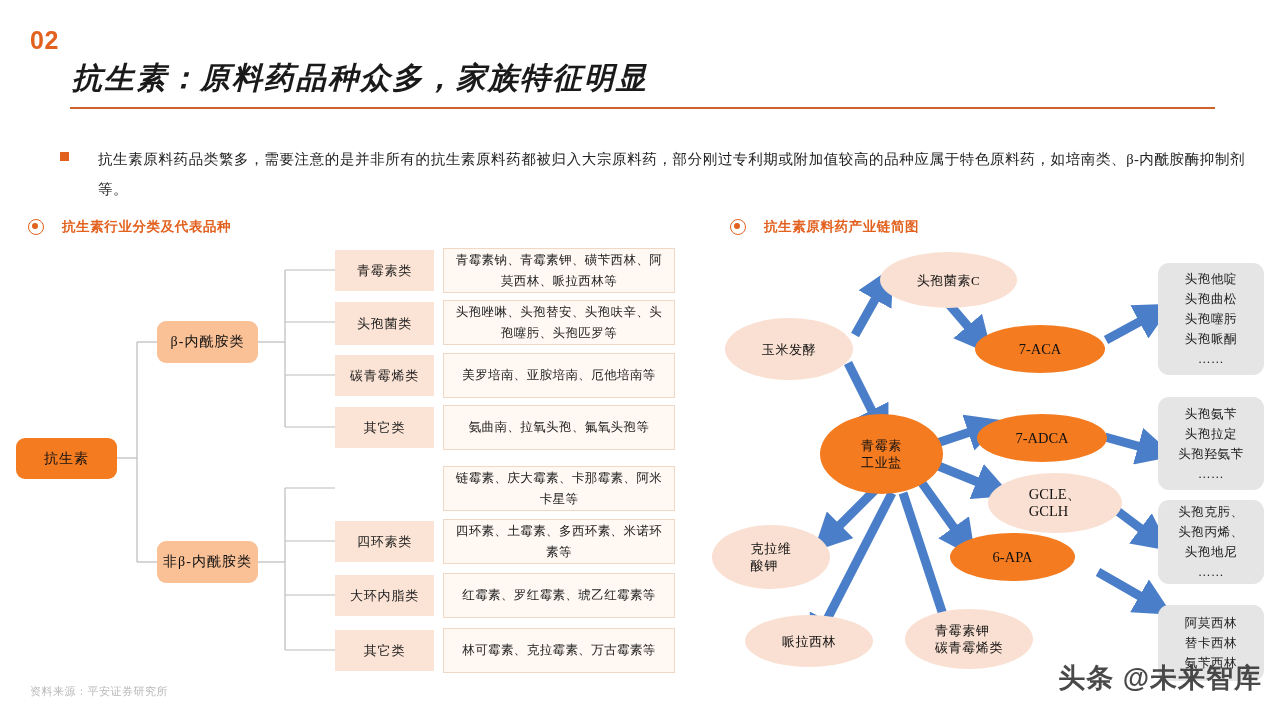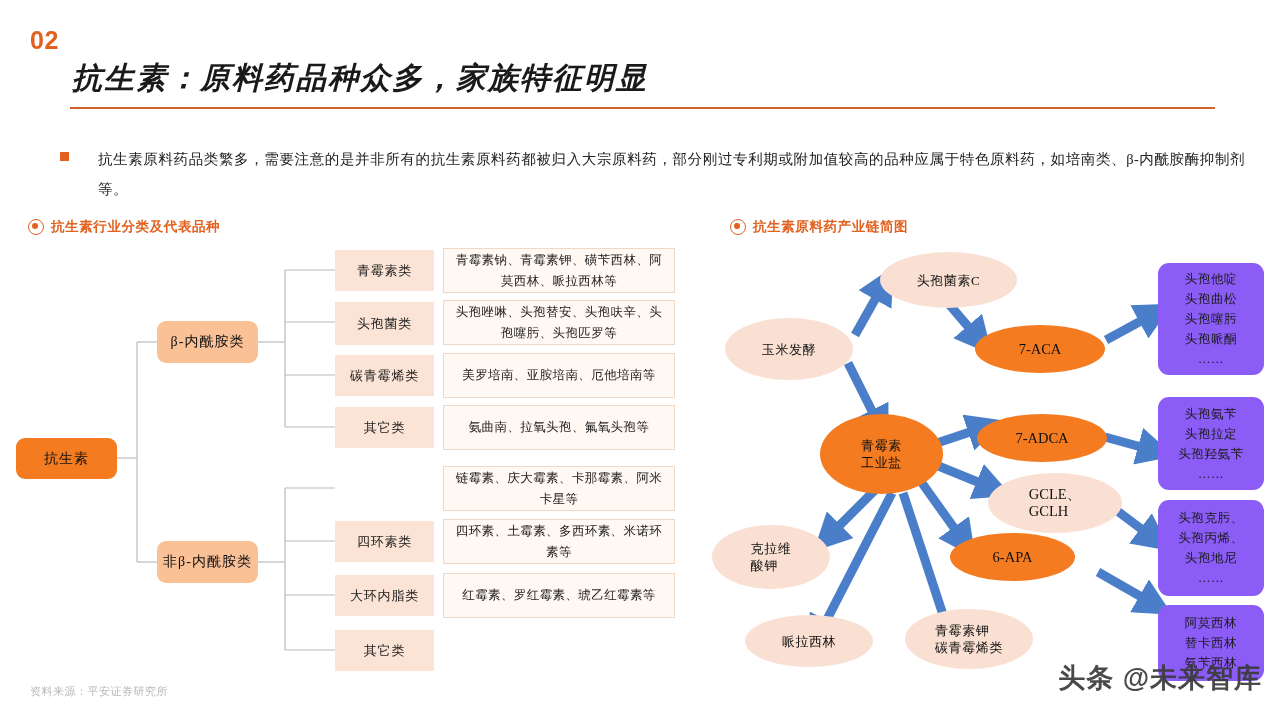--- a/index.html
+++ b/index.html
@@ -31,21 +31,21 @@
   .bullet-wrap{position:absolute;left:60px;top:144px;width:1185px;}
   .bullet-sq{
     position:absolute;left:0;top:8px;width:9px;height:9px;background:#E2611F;
   }
   .bullet-text{
     margin-left:38px;font-size:14.5px;color:#222;line-height:30px;
     text-align:justify;letter-spacing:.4px;
   }
 
   
-  .cap{position:absolute;display:flex;align-items:center;gap:7px;}
+  .cap{position:absolute;display:flex;align-items:center;gap:18px;}
   .cap .ring{
     width:14px;height:14px;border:1.6px solid #E2611F;border-radius:50%;
     position:relative;flex:none;
   }
   .cap .ring::after{
     content:"";position:absolute;left:3.1px;top:3.1px;width:5.8px;height:5.8px;
     border-radius:50%;background:#E2611F;
   }
   .cap .txt{font-size:13.5px;font-weight:bold;color:#E2611F;letter-spacing:.6px;white-space:nowrap;}
   #cap-left{left:28px;top:218px;}
@@ -81,21 +81,21 @@
   .ell{
     position:absolute;display:flex;align-items:center;justify-content:center;
     text-align:left;border-radius:50%;box-sizing:border-box;
     line-height:17px;
   }
   .ell-light{background:#FAE0D2;color:#111;font-size:13px;letter-spacing:.6px;}
   .ell-dark{background:#F47B20;color:#111;font-size:13px;letter-spacing:.6px;}
   .ell-lat{font-family:"Liberation Serif","DejaVu Serif",serif;font-size:14.5px;letter-spacing:0;}
   .obox{
     position:absolute;display:flex;align-items:center;justify-content:center;
-    text-align:center;background:#8b5cf6;border-radius:11px;
+    text-align:center;background:#e5e5e5;border-radius:11px;
     color:#1a1a1a;font-size:12.5px;line-height:20px;letter-spacing:.6px;
     box-sizing:border-box;padding:4px;
   }
 
   
   .source{
     position:absolute;left:30px;top:684px;font-size:11px;color:#B8B8B8;
     letter-spacing:.5px;
   }
   .watermark{
@@ -167,20 +167,21 @@
     <div class="node cat" style="left:335px;top:330px;width:99px;height:41px;">大环内脂类</div>
     <div class="node cat" style="left:335px;top:385px;width:99px;height:41px;">其它类</div>
 
     <div class="node detail" style="left:443px;top:3px;width:232px;height:45px;">青霉素钠、青霉素钾、磺苄西林、阿莫西林、哌拉西林等</div>
     <div class="node detail" style="left:443px;top:55px;width:232px;height:45px;">头孢唑啉、头孢替安、头孢呋辛、头孢噻肟、头孢匹罗等</div>
     <div class="node detail" style="left:443px;top:108px;width:232px;height:45px;">美罗培南、亚胺培南、厄他培南等</div>
     <div class="node detail" style="left:443px;top:160px;width:232px;height:45px;">氨曲南、拉氧头孢、氟氧头孢等</div>
     <div class="node detail" style="left:443px;top:274px;width:232px;height:45px;">四环素、土霉素、多西环素、米诺环素等</div>
     <div class="node detail" style="left:443px;top:221px;width:232px;height:45px;">链霉素、庆大霉素、卡那霉素、阿米卡星等</div>
     <div class="node detail" style="left:443px;top:328px;width:232px;height:45px;">红霉素、罗红霉素、琥乙红霉素等</div>
+    <div class="node detail" style="left:443px;top:383px;width:232px;height:45px;">林可霉素、克拉霉素、万古霉素等</div>
   </div>
 
   <div class="flow">
     <svg class="arrows" width="580" height="430">
       <defs>
         <marker id="ah" markerWidth="4.2" markerHeight="4.2" refX="1.6" refY="2.1" orient="auto">
           <path d="M0,0 L4.2,2.1 L0,4.2 z" fill="#4A7EC8"></path>
         </marker>
       </defs>
       <g stroke="#4A7EC8" stroke-width="9" fill="none" marker-end="url(#ah)">
@@ -239,21 +240,21 @@
 
     <div class="obox" style="left:458px;top:18px;width:106px;height:112px;white-space:pre-line;">头孢他啶
 头孢曲松
 头孢噻肟
 头孢哌酮
 ……</div>
     <div class="obox" style="left:458px;top:152px;width:106px;height:93px;white-space:pre-line;">头孢氨苄
 头孢拉定
 头孢羟氨苄
 ……</div>
-    <div class="obox" style="left:458px;top:255px;width:106px;height:96px;white-space:pre-line;">头孢克肟、
+    <div class="obox" style="left:458px;top:255px;width:106px;height:84px;white-space:pre-line;">头孢克肟、
 头孢丙烯、
 头孢地尼
 ……</div>
     <div class="obox" style="left:458px;top:360px;width:106px;height:76px;white-space:pre-line;">阿莫西林
 替卡西林
 氨苄西林</div>
   </div>
 
   <div class="source">资料来源：平安证券研究所</div>
   <div class="watermark">头条 @未来智库</div>

